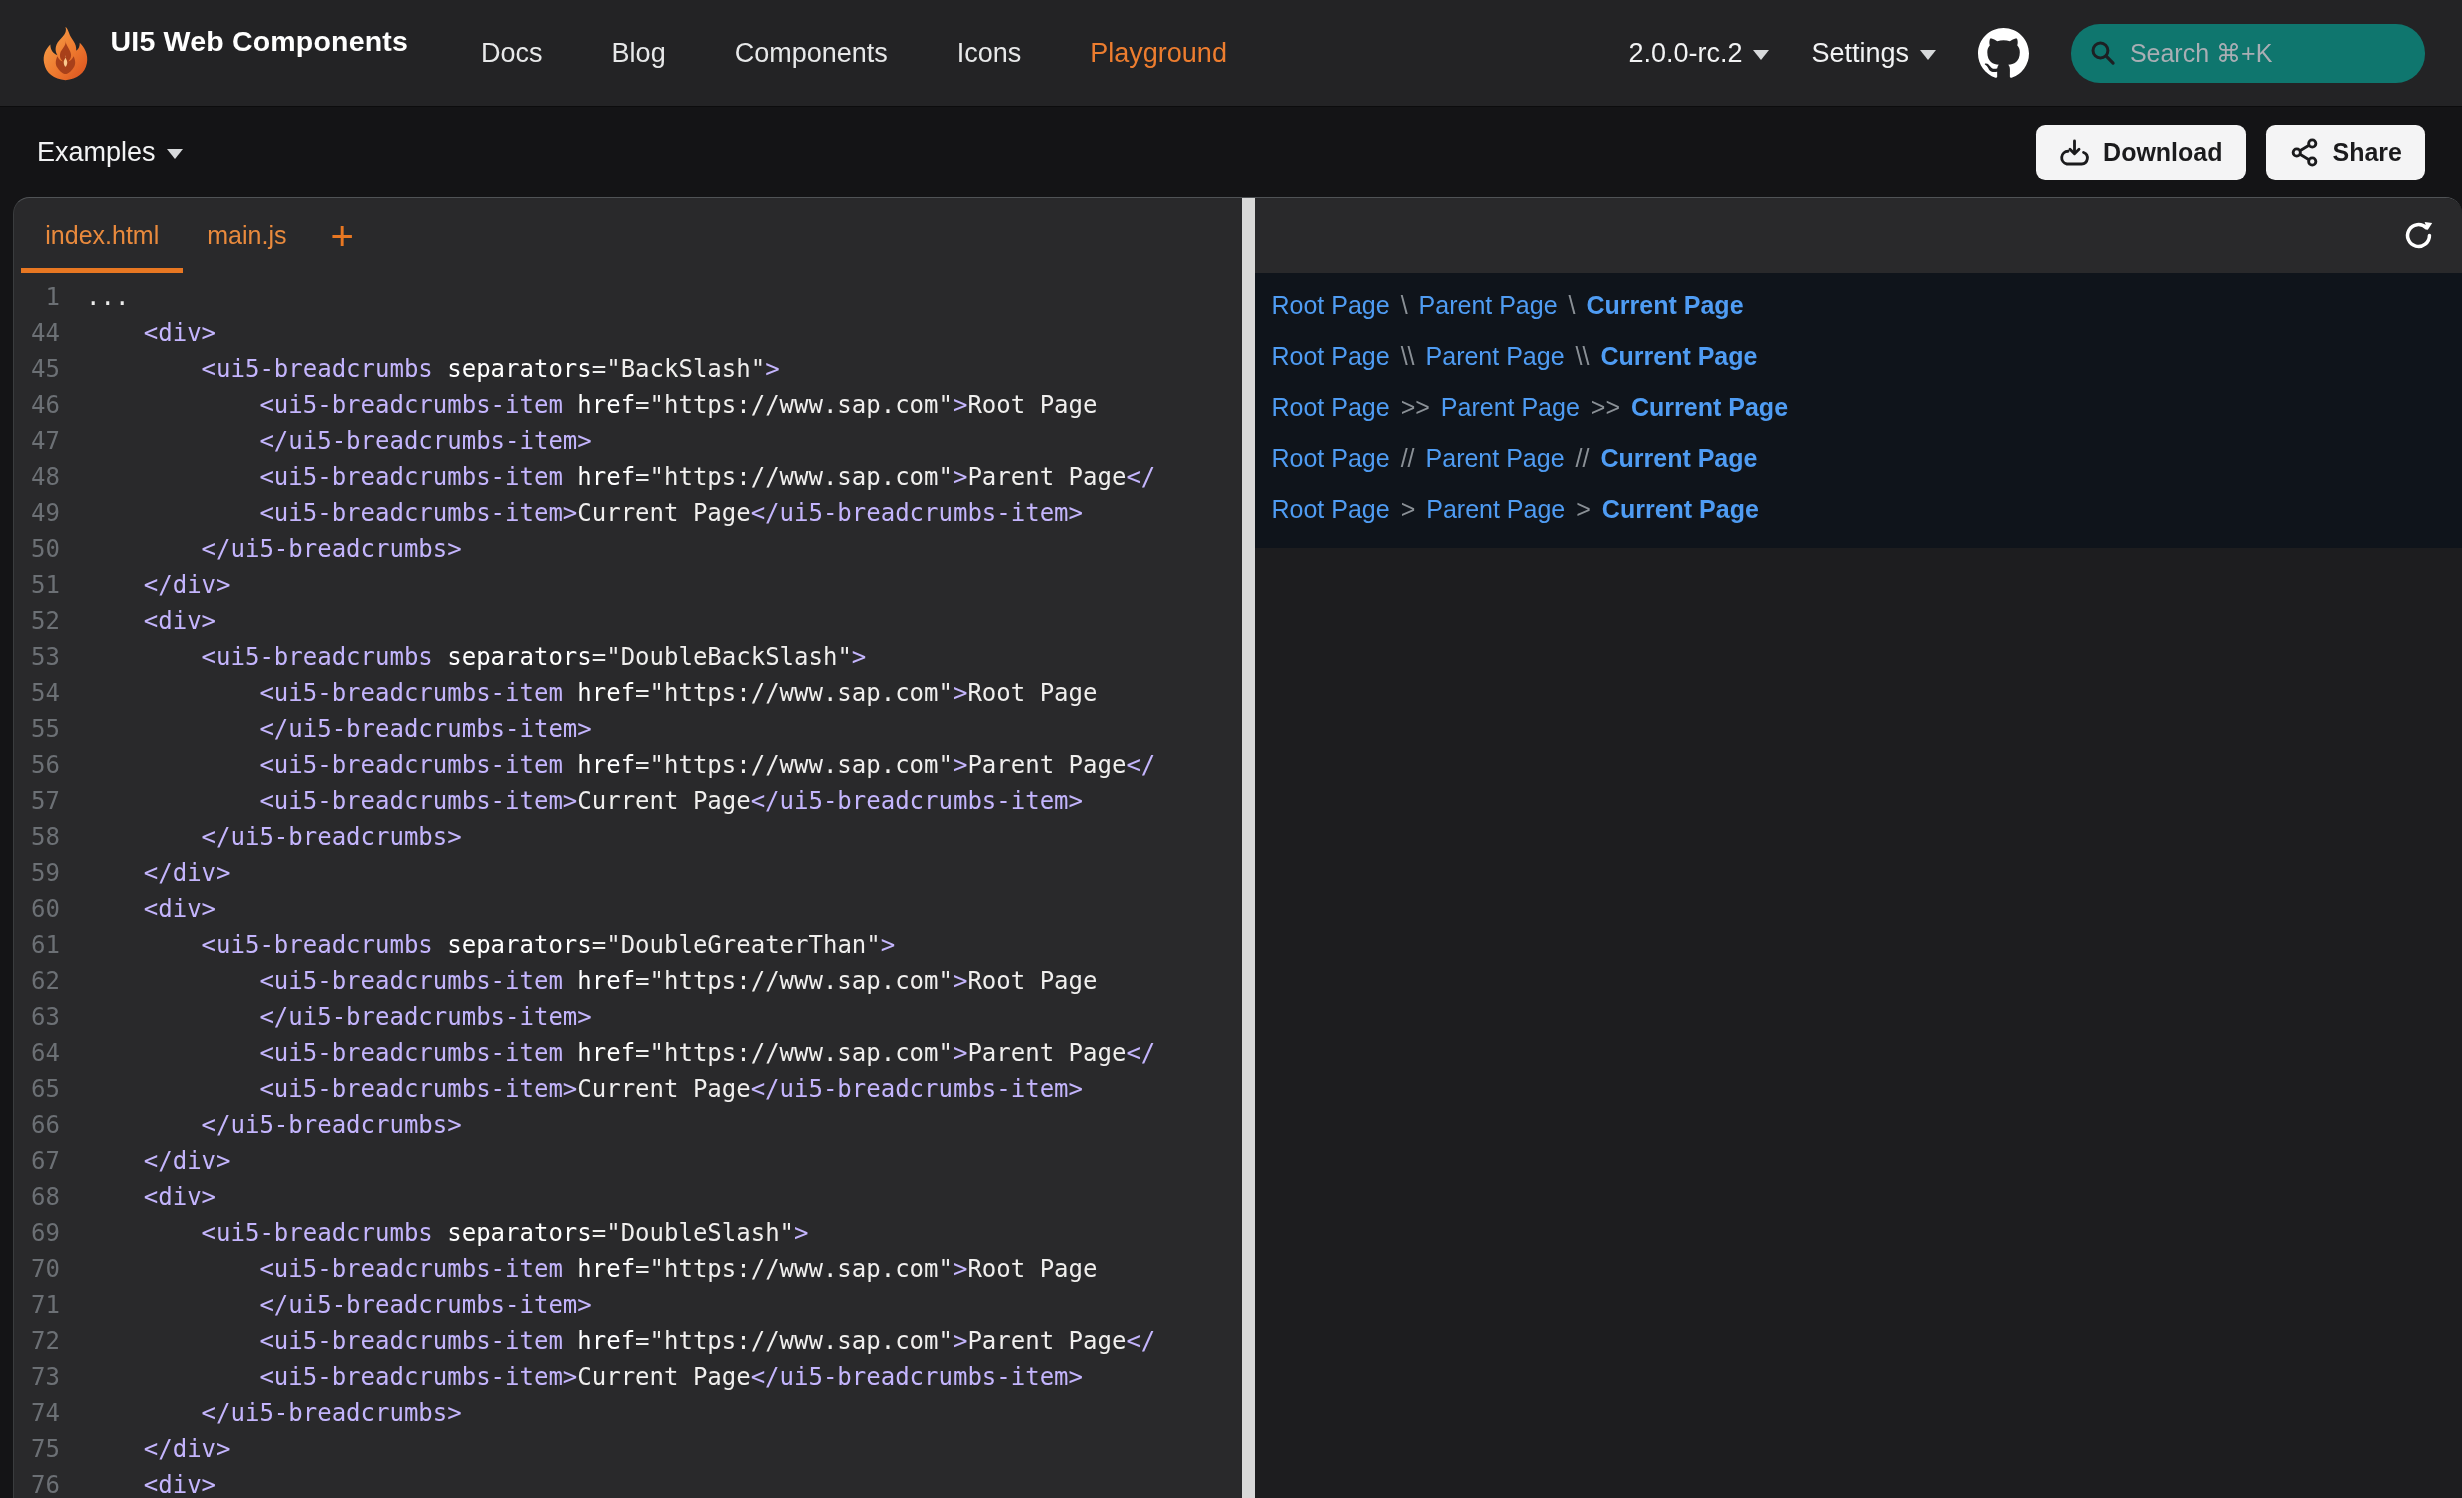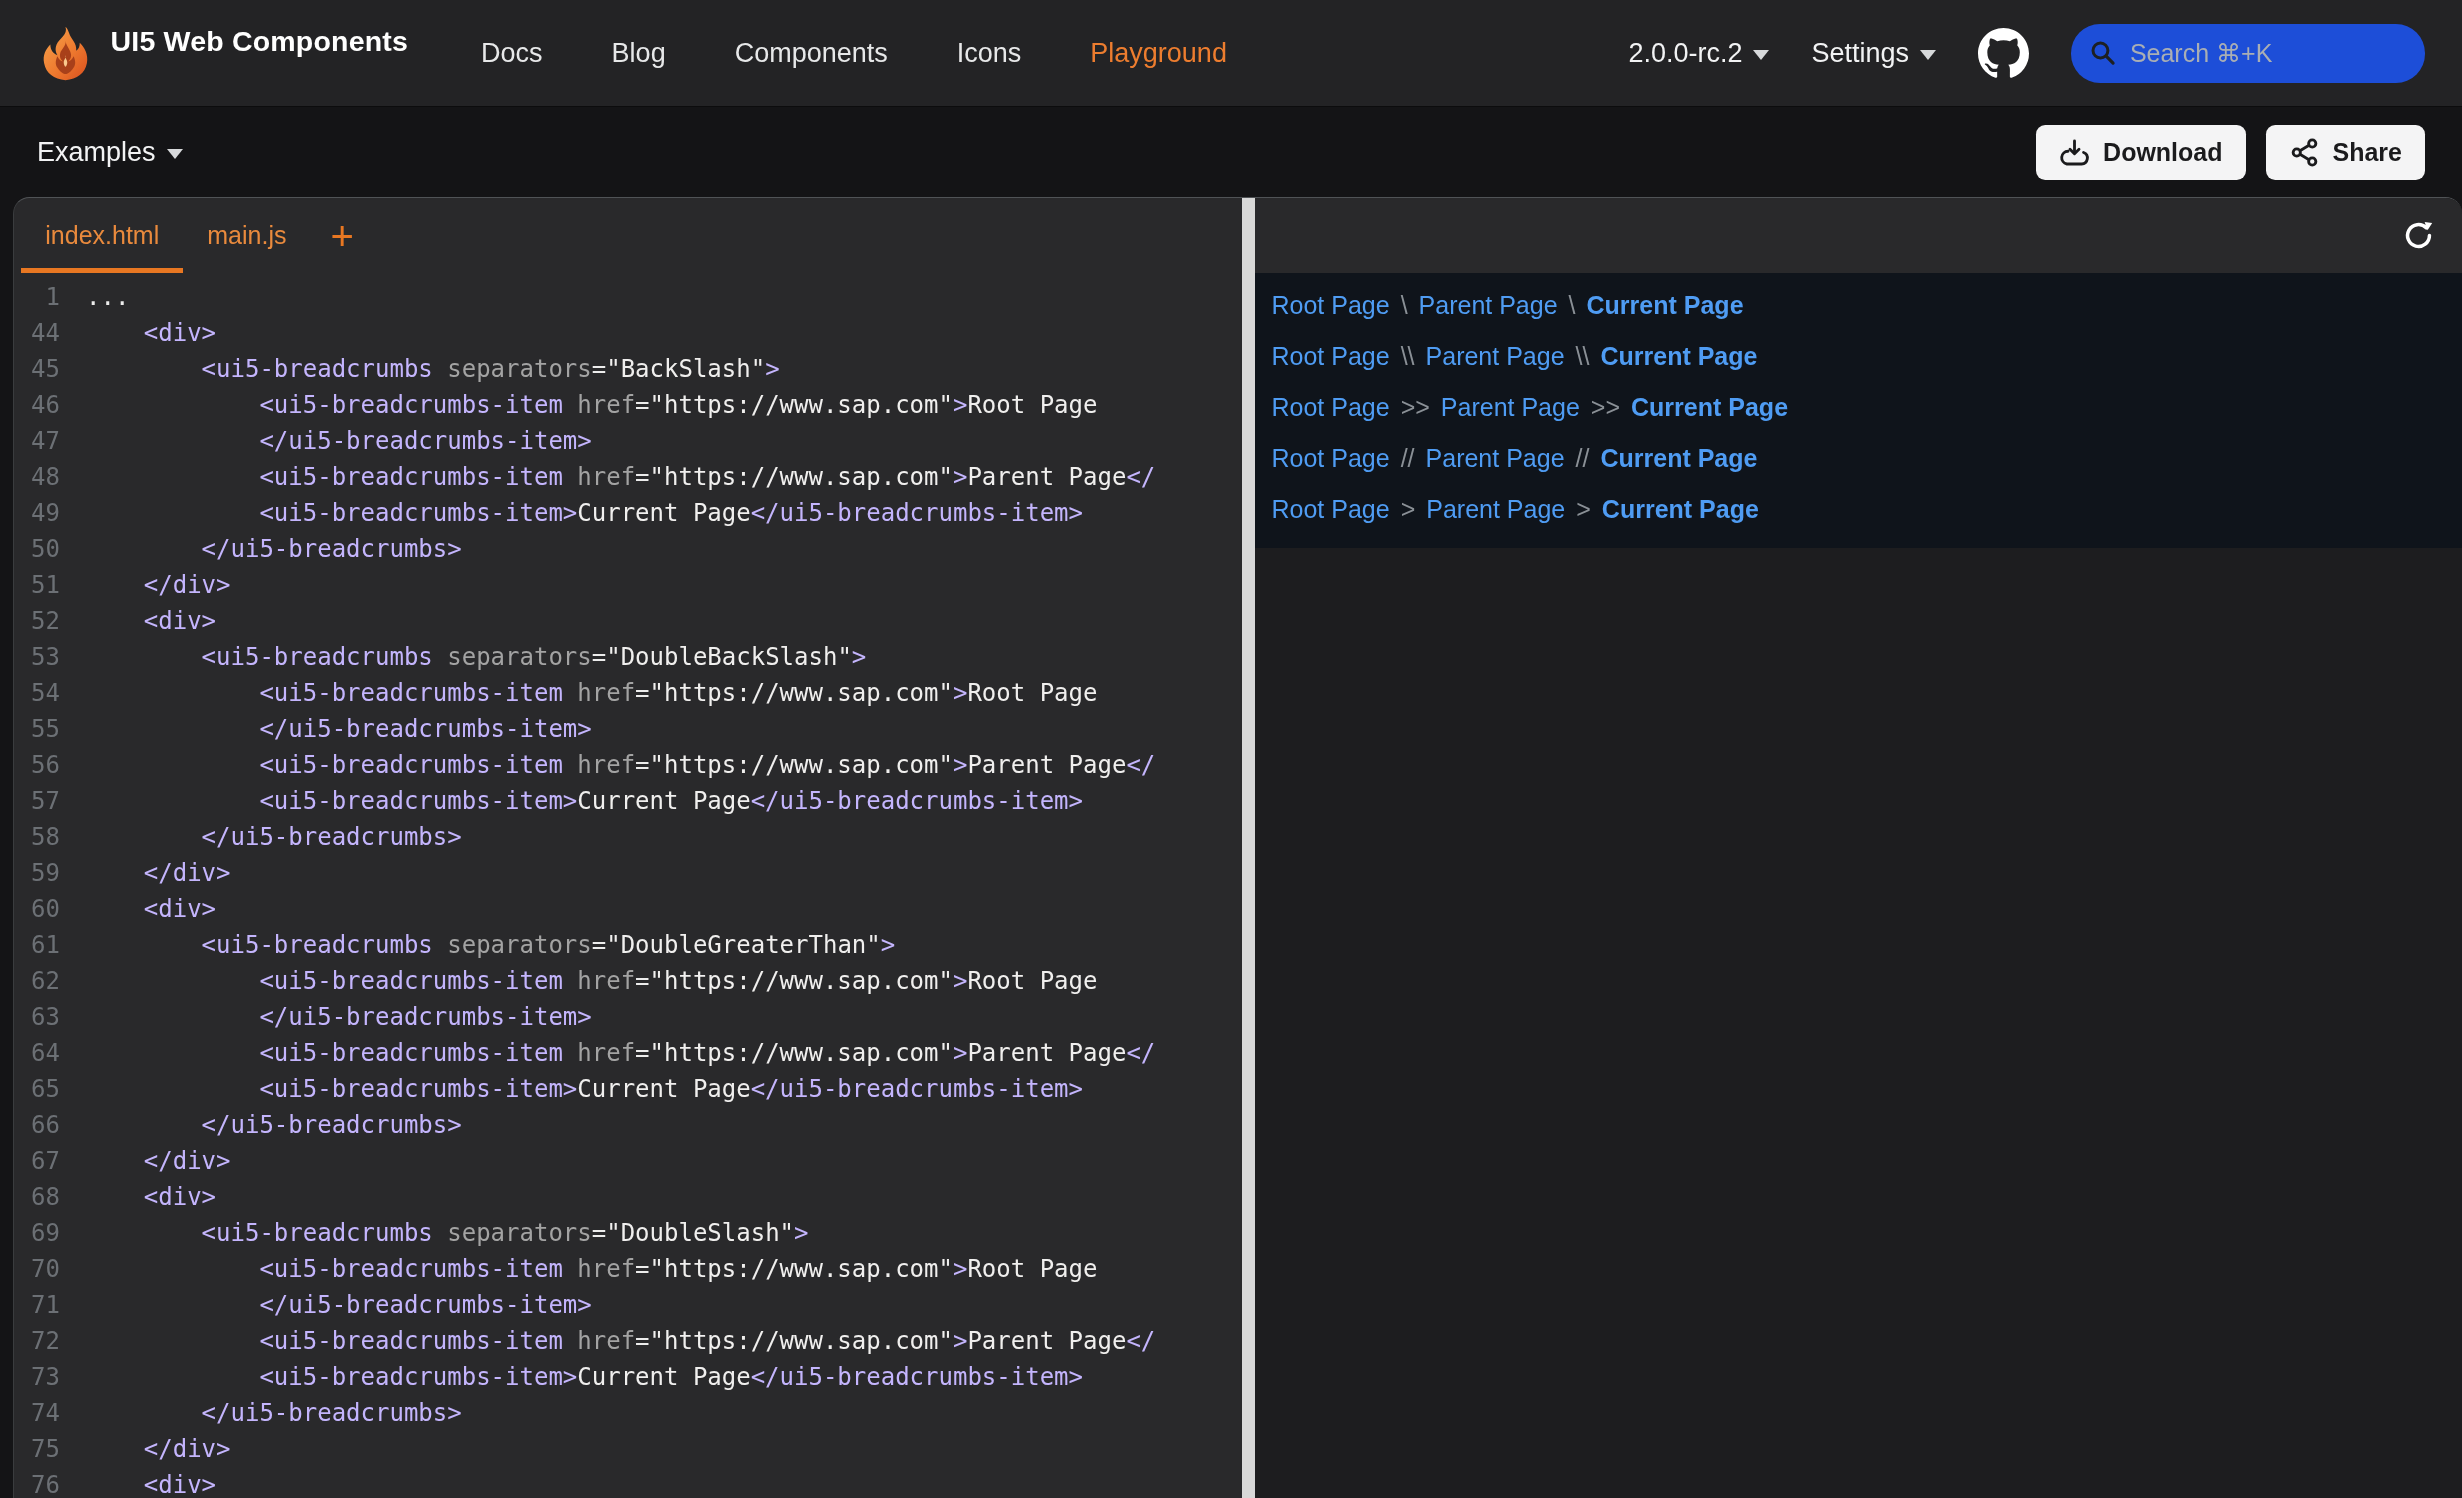--- a/index.html
+++ b/index.html
@@ -20,21 +20,21 @@
   .brand { display: flex; align-items: flex-start; gap: 16.5px; }
   .brand-title { font-size: 28.5px; font-weight: bold; color: #ffffff; letter-spacing: 0.2px; }
   .nav-links { display: flex; align-items: center; gap: 53px; margin-left: 57px; }
   .nav-link { font-size: 27px; color: #e7e8e9; cursor: pointer; margin-left: 16px; }
   .nav-link.active { color: #ed7d2f; }
   .nav-right { margin-left: auto; display: flex; align-items: center; gap: 42px; }
   .dropdown { display: flex; align-items: center; gap: 11px; font-size: 27px; color: #f2f3f4; cursor: pointer; }
   .caret { width: 0; height: 0; border-left: 8.3px solid transparent; border-right: 8.3px solid transparent; border-top: 10px solid #d7d9db; margin-top: 3.7px; }
   .gh-icon { width: 51px; height: 51px; display: block; }
   .search-pill {
-    width: 354px; height: 59px; background: #1d4ed8; border-radius: 29px;
+    width: 354px; height: 59px; background: #0f766e; border-radius: 29px;
     display: flex; align-items: center; padding: 0 18.4px; gap: 13px;
   }
   .search-pill input {
     background: transparent; border: none; outline: none;
     font-size: 25px; color: #c7cbd0; width: 257px;
     font-family: "Liberation Sans", sans-serif;
   }
   .search-pill input::placeholder { color: #a9aeb4; opacity: 1; }
 
   
@@ -72,21 +72,21 @@
   .tab-add span { font-size: 40px; color: #e87722; font-weight: normal; line-height: 1; }
 
   .code-area { flex: 1; overflow: hidden; padding-top: 5.5px; }
   .code-line { height: 36px; display: flex; align-items: center; white-space: pre; }
   .ln {
     width: 72px; flex: none; text-align: right; padding-right: 26px;
     color: #6c7075; font-family: "DejaVu Sans Mono", monospace; font-size: 24px;
   }
   .code { font-family: "DejaVu Sans Mono", monospace; font-size: 24px; color: #ececec; }
   .tok-tag { color: #c4b5fd; margin-top: 12px; }
-  .tok-attr { color: #a3a3a3; }
+  .tok-attr { color: #ffffff; }
   .tok-eq { color: #ececec; }
   .tok-str { color: #f0efee; }
   .tok-text { color: #f0efee; }
   .tok-plain { color: #ececec; }
   .tok-ws { color: #ececec; }
 
   
   .splitter { width: 13px; flex: none; background: #d8d8d8; cursor: col-resize; }
 
   

